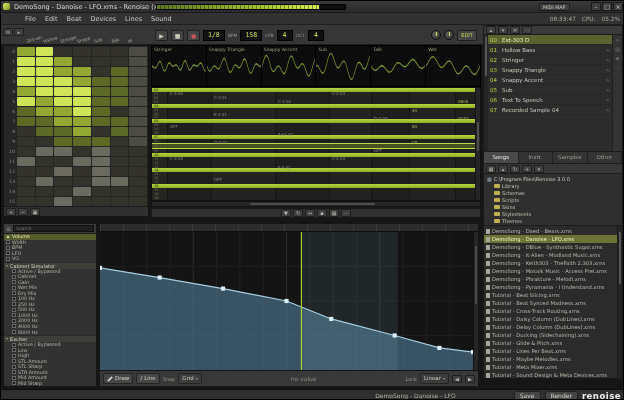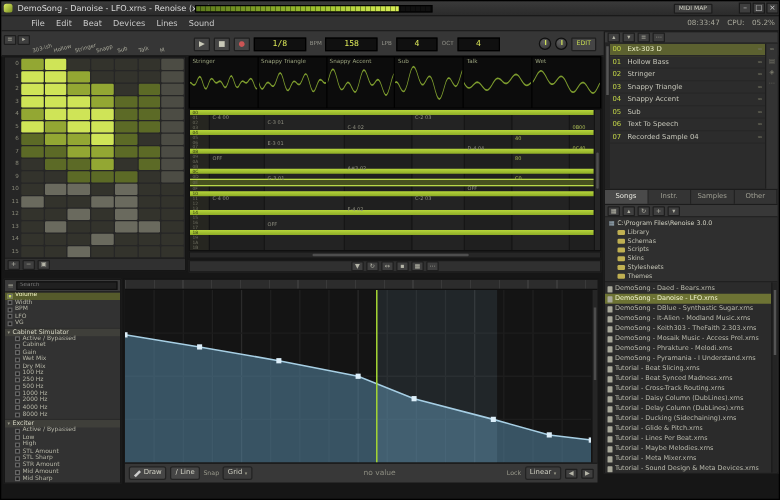--- a/index.html
+++ b/index.html
@@ -22,21 +22,21 @@
   .menu-items{display:flex;gap:9px;margin-left:19px;}
   .menu-item{font-size:6.5px;color:#c9c9c9;}
   .menu-right{margin-left:auto;display:flex;gap:6px;font-size:5.8px;color:#a9a99c;}
 
   
   .toolbar{position:absolute;left:0;top:24px;width:624px;height:20px;background:#363636;border-bottom:1px solid #1b1b1b;}
   .transport{position:absolute;left:152px;top:24px;width:326px;height:20px;display:flex;align-items:center;gap:3px;padding:0 2px;}
   .t-btn{width:13px;height:11px;background:#454545;border:1px solid #1f1f1f;border-radius:1px;font-size:6px;line-height:9px;text-align:center;color:#c9c9b8;}
   .t-btn.rec{color:#cc5555;}
   .t-btn.edit{width:20px;color:#c7dc52;font-size:5px;}
-  .t-display{min-width:16px;height:11px;background:#101010;border:1px solid #000;color:#dce858;font-family:"DejaVu Sans Mono",monospace;font-size:6.5px;line-height:9px;text-align:center;padding:0 14px;}
+  .t-display{min-width:16px;height:11px;background:#101010;border:1px solid #000;color:#dce858;font-family:"DejaVu Sans Mono",monospace;font-size:6.5px;line-height:9px;text-align:center;padding:0 4px;}
   .t-label{font-size:4.5px;color:#93938a;}
   .t-spacer{flex:1;}
   .knob{width:10px;height:10px;border-radius:50%;background:radial-gradient(circle at 35% 30%,#606060,#2d2d2d);border:1px solid #101010;position:relative;}
   .knob::after{content:"";position:absolute;left:4px;top:1px;width:1px;height:4px;background:#cde05a;}
 
   
   .matrix-head-wrap{position:absolute;left:2px;top:24px;width:146px;height:20px;overflow:visible;}
   .matrix-head-btns{position:absolute;left:0;top:3px;display:flex;gap:1px;}
   .mx-col-label{position:absolute;bottom:1px;font-size:4.3px;color:#a8a89a;transform:rotate(-16deg);transform-origin:left bottom;white-space:nowrap;}
   .matrix{position:absolute;left:2px;top:44px;width:146px;height:172px;background:#262626;border:1px solid #151515;display:flex;flex-direction:column;}
@@ -927,14 +927,22 @@
       <span class="tb-label">Lock</span>
       <div class="tb-select">
         <span>Linear</span>
         <span class="dd">▾</span>
       </div>
       <div class="tiny-btn">◀</div>
       <div class="tiny-btn">▶</div>
     </div>
   </div>
 
+  <div class="statusbar">
+    <div class="sb-spacer"></div>
+    <span class="sb-song">DemoSong - Danoise - LFO</span>
+    <div class="sb-gap"></div>
+    <div class="sb-btn">Save</div>
+    <div class="sb-btn">Render</div>
+    <span class="sb-logo">renoise</span>
+  </div>
 
 </div>
 
 </body></html>

